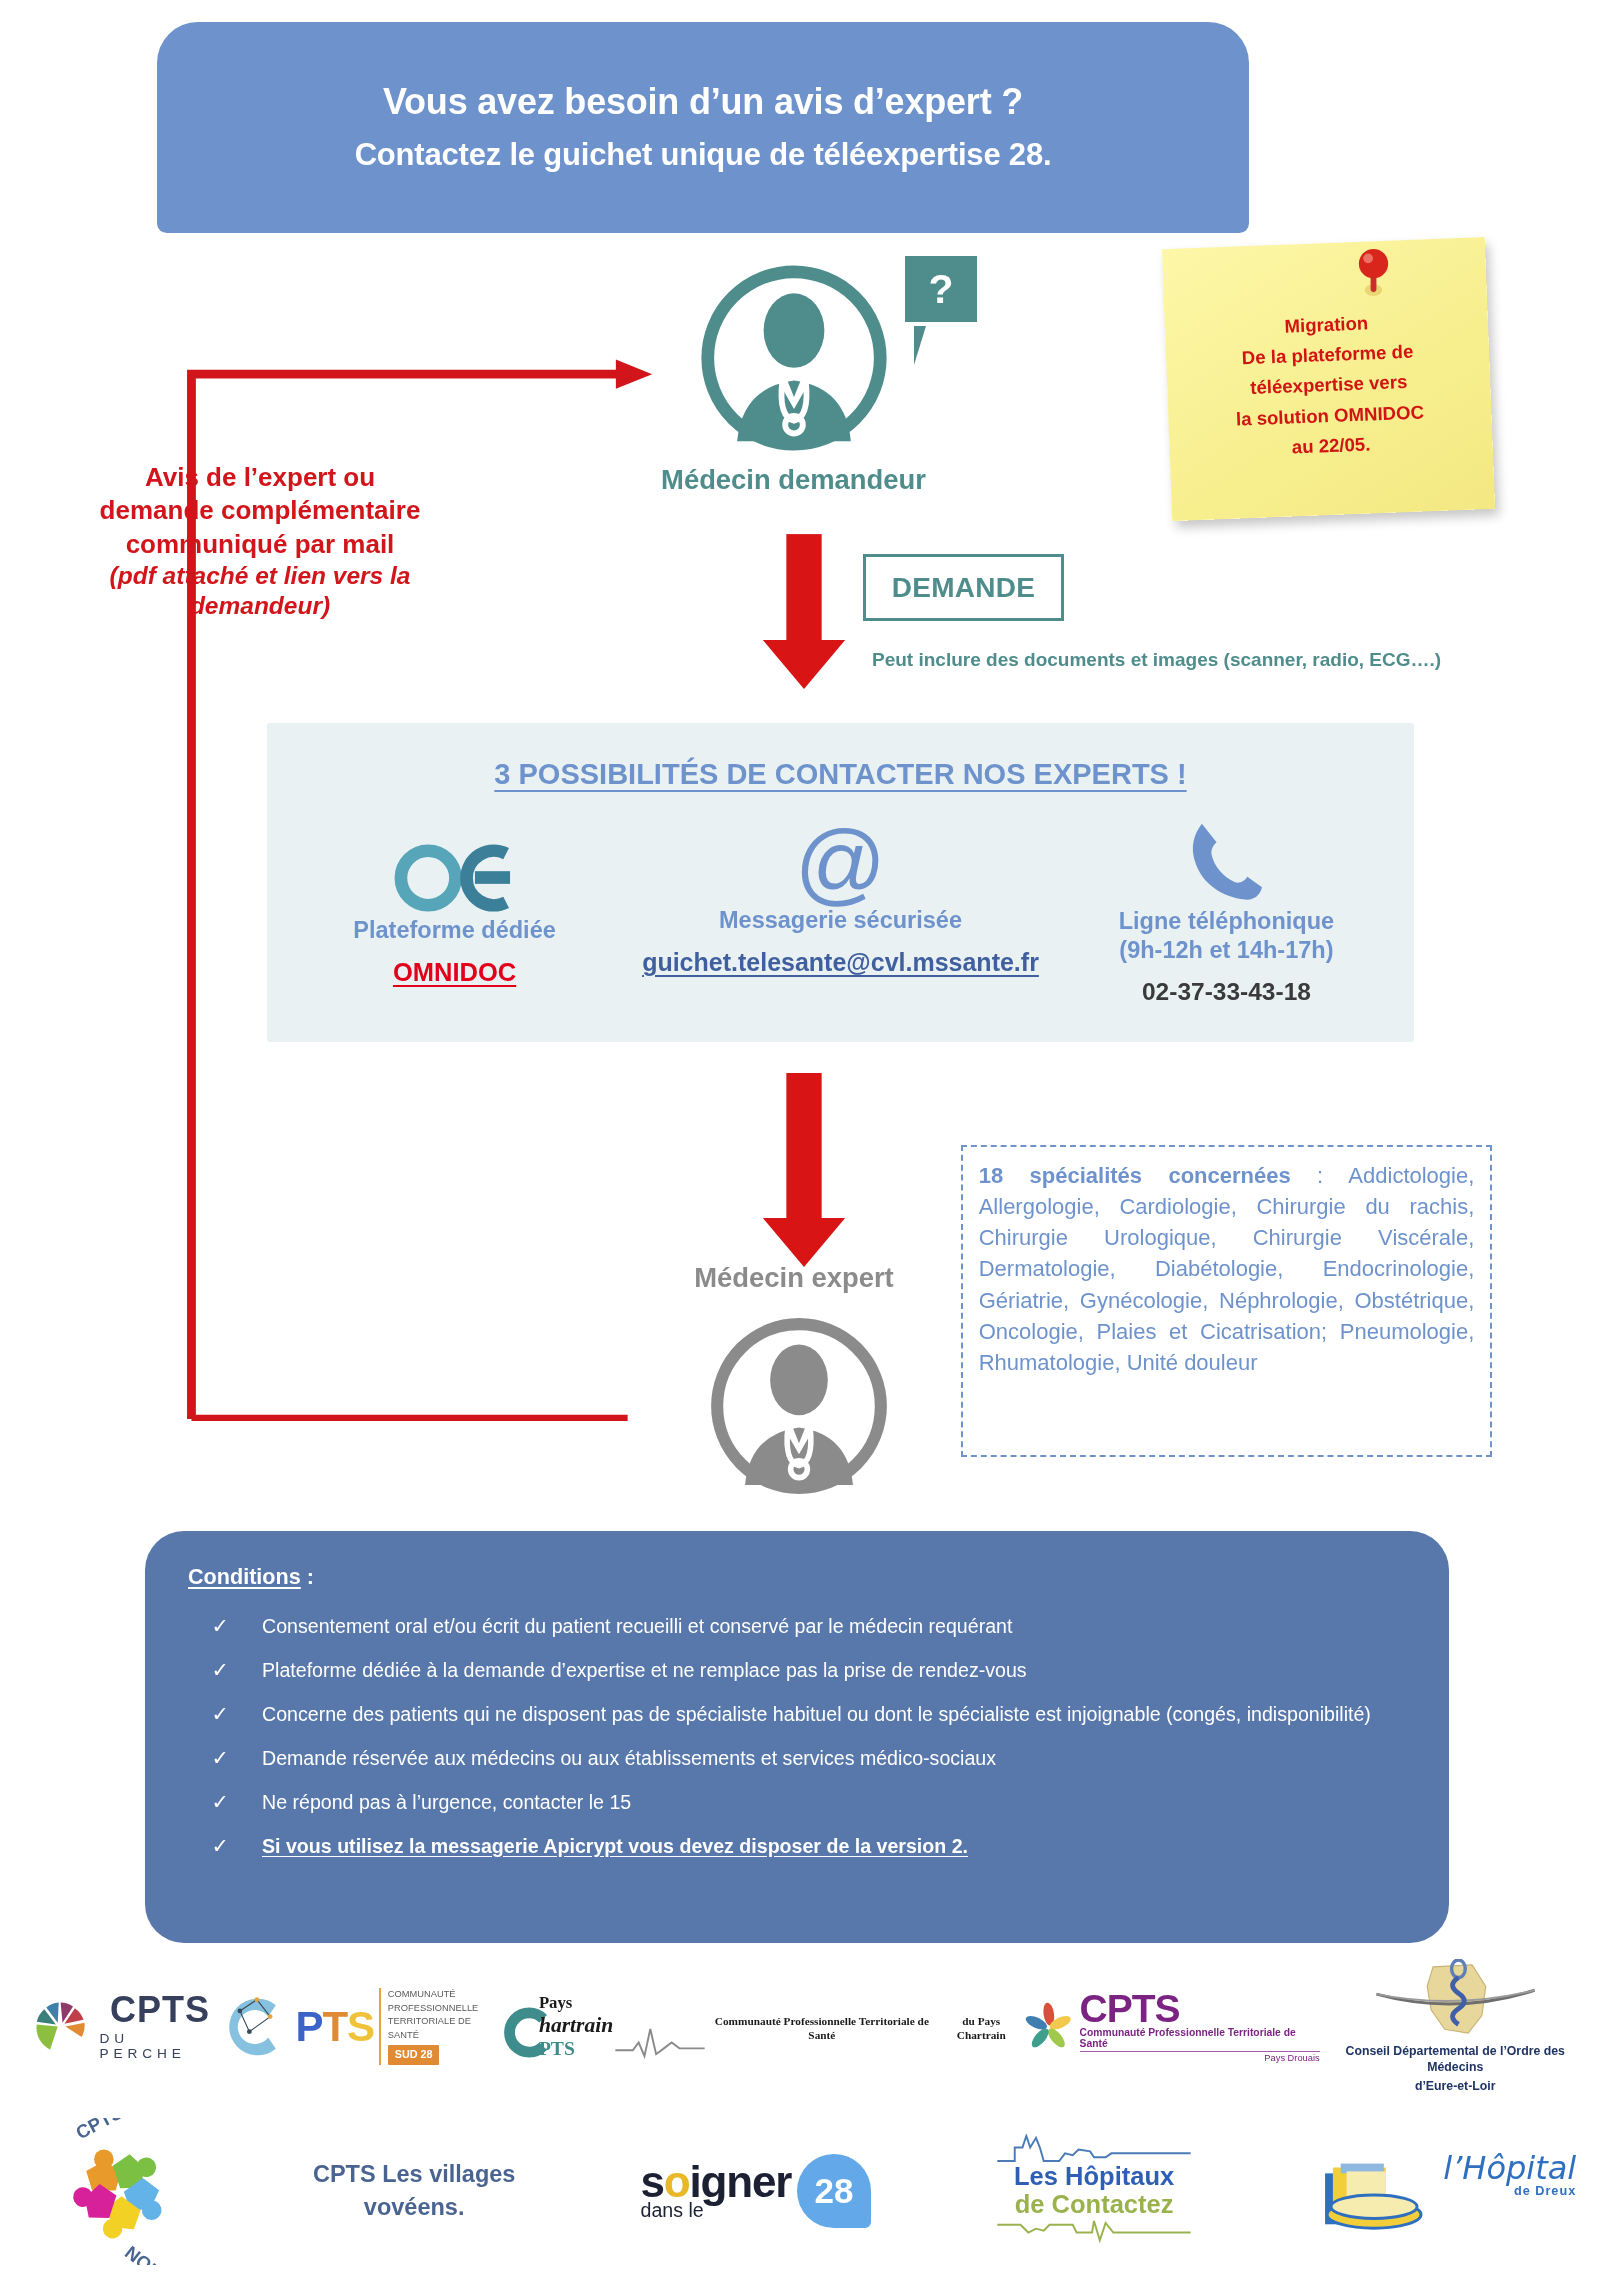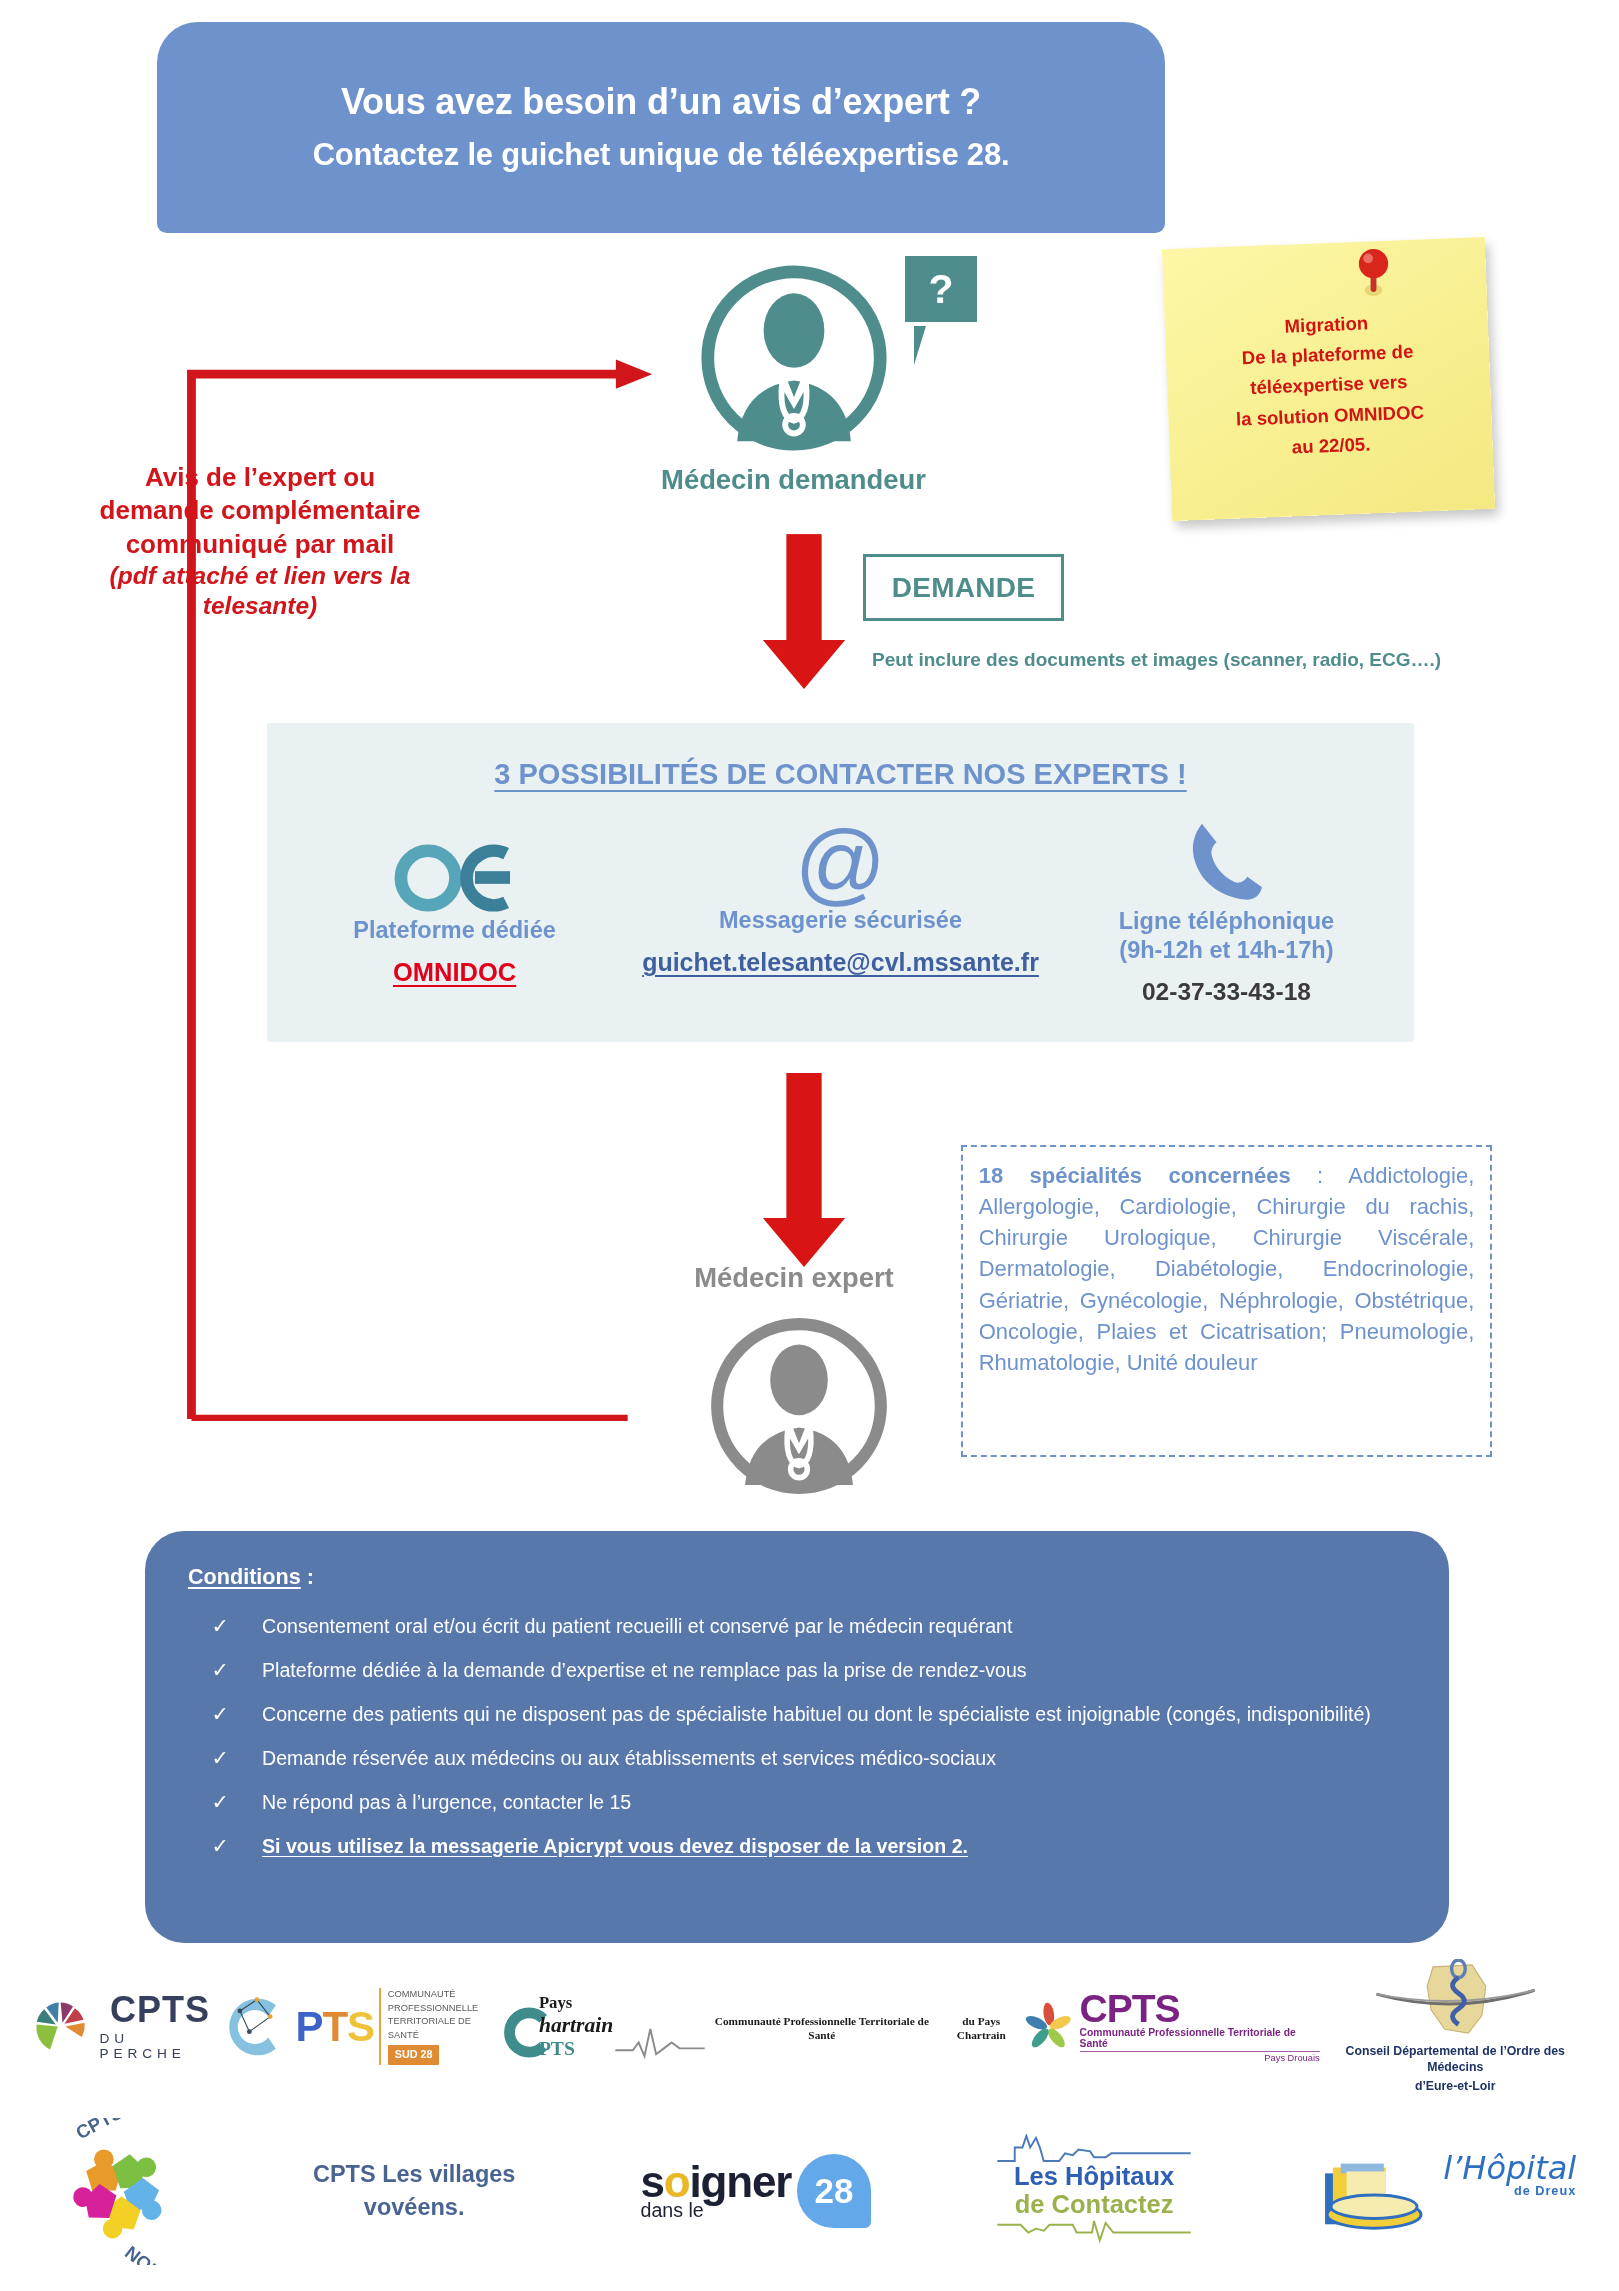--- a/index.html
+++ b/index.html
@@ -8,21 +8,21 @@
     background: #ffffff;
     font-family: "Liberation Sans", sans-serif;
     position: relative;
     overflow: hidden;
   }
   .canvas { position: relative; width: 1619px; height: 2292px; }
 
   
   .header-banner {
     position: absolute; left: 157px; top: 21.6px;
-    width: 1008px; height: 211px;
+    width: 1092px; height: 211px;
     background: #6d92cc;
     border-radius: 41px 41px 9.8px 9.8px;
     display: flex; flex-direction: column;
     align-items: center; justify-content: center;
     gap: 13.7px;
     padding: 9.8px 39px;
   }
   .header-line1 {
     color: #ffffff; font-size: 36px; font-weight: bold; text-align: center;
     letter-spacing: -0.2px;
@@ -283,21 +283,21 @@
     <path d="M35 1108 L35 42 L470 42" fill="none" stroke="#d1151a" stroke-width="9"></path>
     <path d="M468 27 L505 42 L468 57 Z" fill="#d1151a"></path>
     <path d="M35 1108 L480 1108" fill="none" stroke="#d1151a" stroke-width="9"></path>
   </svg>
 
   <div class="left-text">
     <div class="lt-bold">Avis de l’expert ou</div>
     <div class="lt-bold">demande complémentaire</div>
     <div class="lt-bold">communiqué par mail</div>
     <div class="lt-italic">(pdf attaché et lien vers la</div>
-    <div class="lt-italic">telesante)</div>
+    <div class="lt-italic">demandeur)</div>
   </div>
 
   <svg class="arrow-demande" viewBox="0 0 100 160">
     <rect x="32" y="0" width="36" height="112" fill="#d81414"></rect>
     <path d="M8 108 L50 158 L92 108 Z" fill="#d81414"></path>
   </svg>
 
   <div class="demande-box">
     <span>DEMANDE</span>
   </div>

